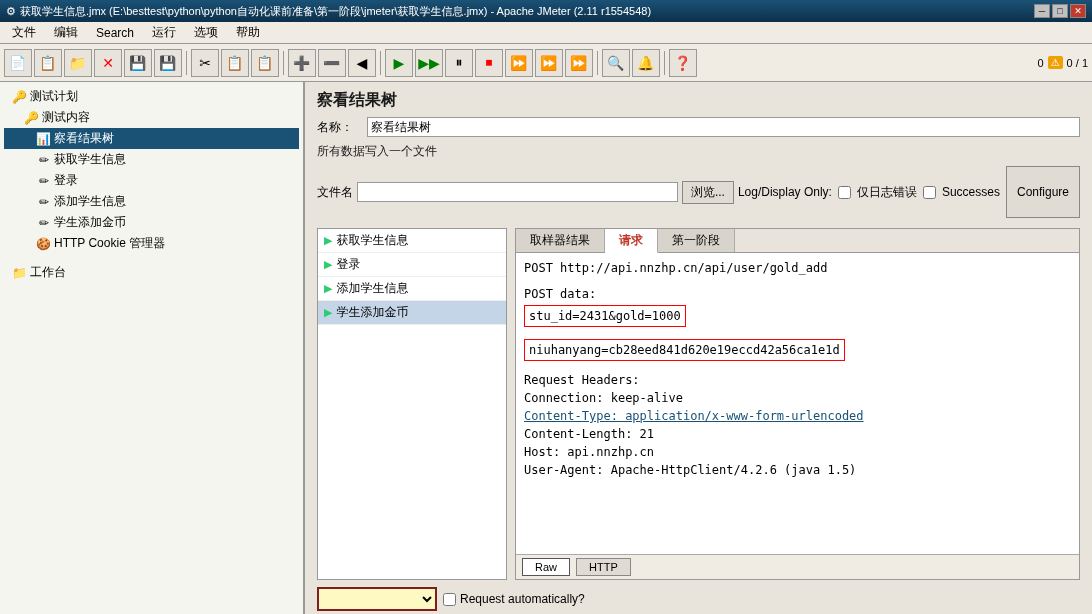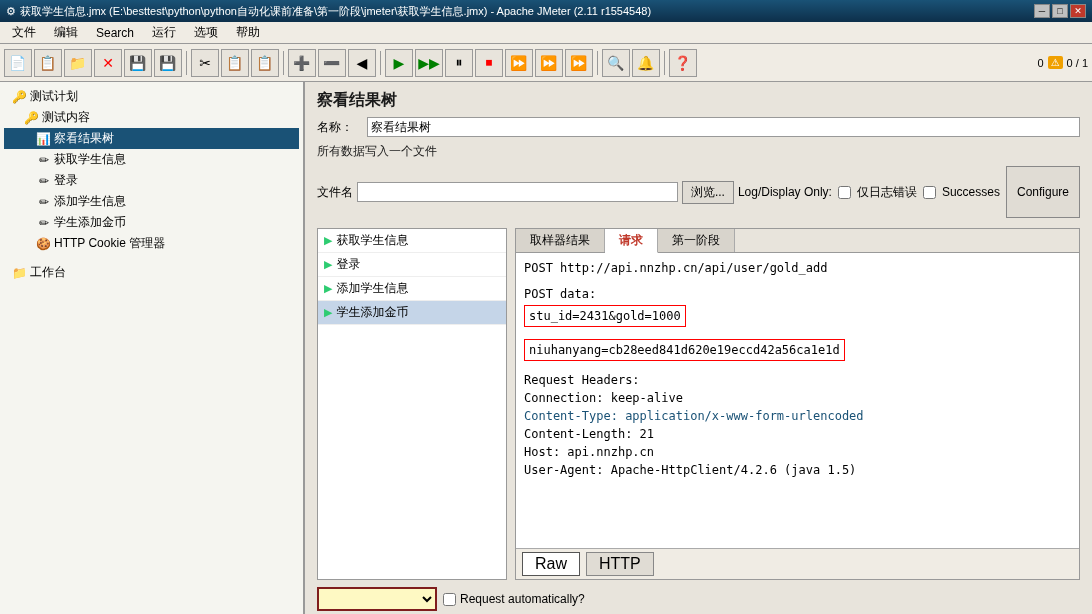--- a/index.html
+++ b/index.html
@@ -255,38 +255,38 @@
     
     .detail-content {
       flex: 1;
       overflow-y: auto;
       padding: 6px 8px;
       font-size: 12px;
       font-family: Consolas, monospace;
       line-height: 1.5;
     }
     .detail-line { margin: 0; white-space: pre-wrap; word-break: break-all; }
-    .detail-line.blue { color: #1a5276; }
+    .detail-line.blue { color: #1a5276; text-decoration: underline; }
     .detail-section-gap { height: 8px; }
 
     
     .detail-bottom {
       border-top: 1px solid #aaa;
       padding: 3px 6px;
       display: flex;
       align-items: center;
       gap: 6px;
       background: #f0ece4;
     }
     .detail-bottom-btn {
       padding: 2px 12px;
       border: 1px solid #888;
       background: #e0dcd4;
       cursor: pointer;
-      font-size: 16px;
+      font-size: 11px;
     }
     .detail-bottom-btn.active {
       background: white;
       border: 1px solid #555;
     }
 
     
     .panel-bottom {
       padding: 3px 12px;
       display: flex;

